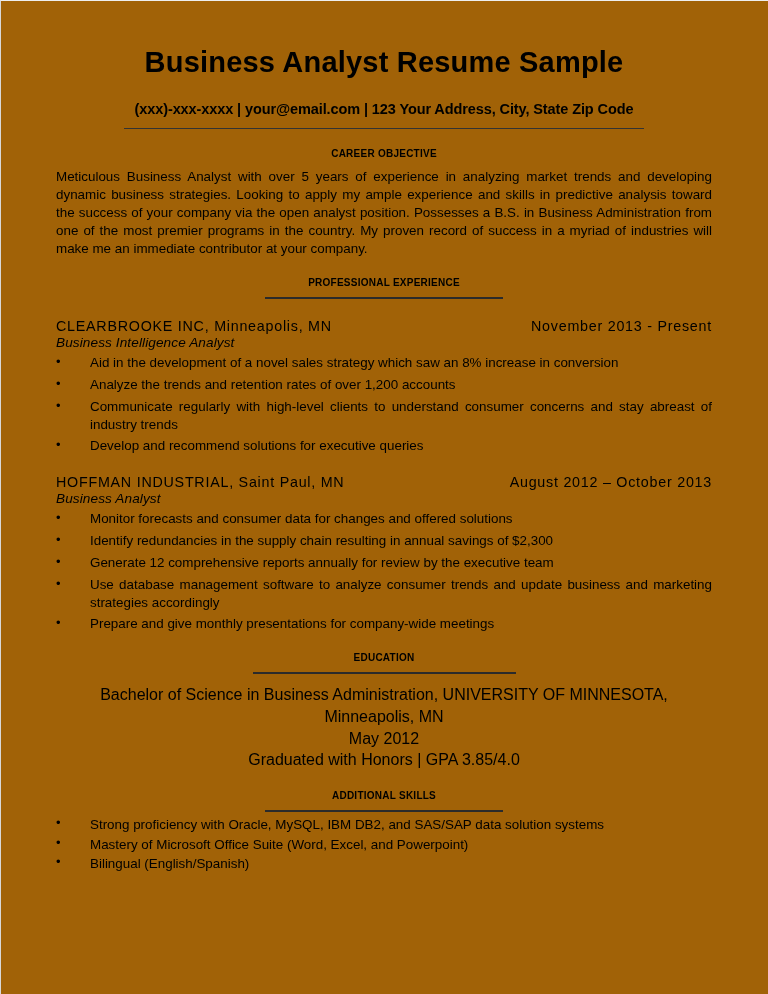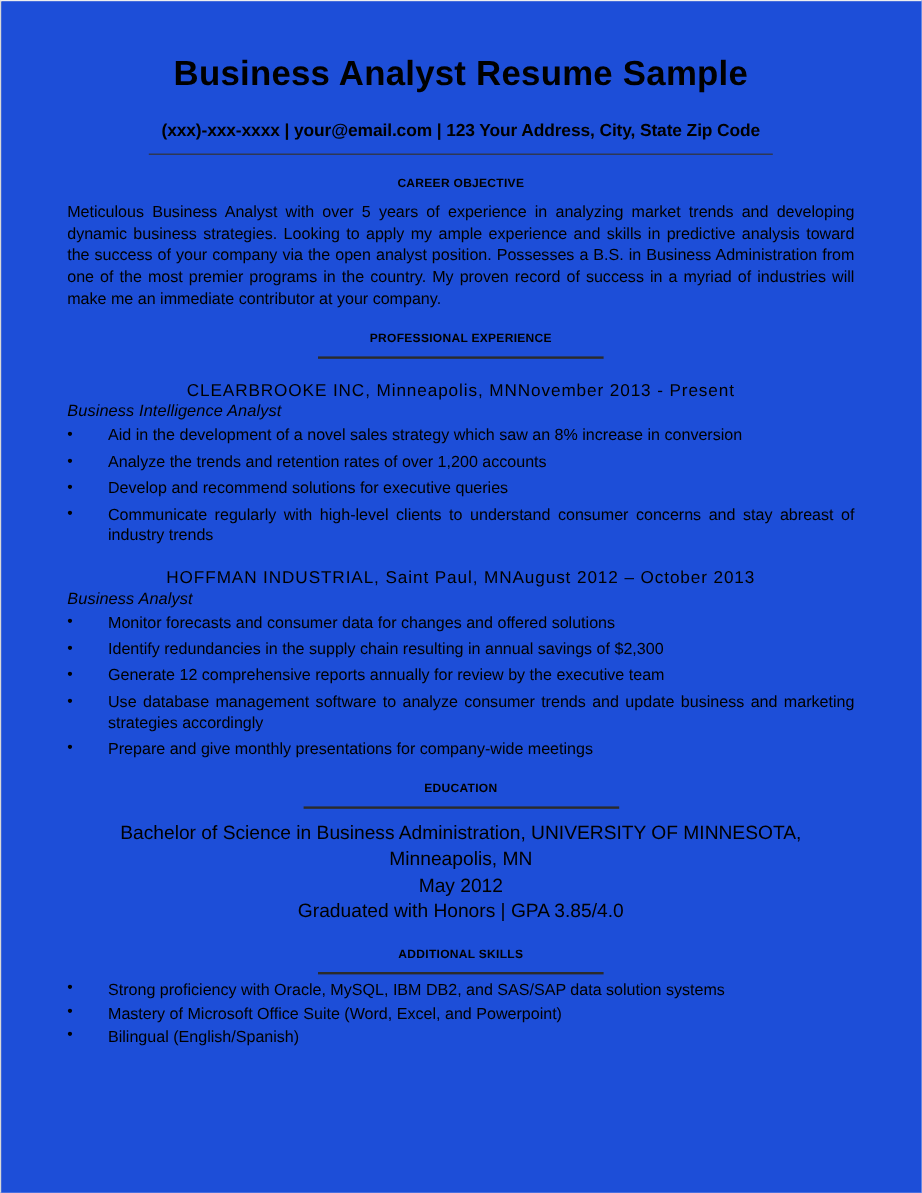--- a/index.html
+++ b/index.html
@@ -12,21 +12,21 @@
     height: 994px;
     font-family: "Liberation Sans", sans-serif;
     color: #000000;
     overflow: hidden;
   }
   .page {
     position: relative;
     width: 768px;
     height: 994px;
     box-sizing: border-box;
-    background: #1d4ed8;
+    background: #a16207;
     border-left: 1px solid #d8d8d8;
     border-top: 1px solid #eeeeee;
   }
   .content {
     padding: 0 56px 0 55px;
   }
 
   
   .resume-title {
     text-align: center;
@@ -73,21 +73,21 @@
     text-align: justify;
     margin-top: 9px;
   }
 
   
   .job {
     margin-top: 19px;
   }
   .job-head {
     display: flex;
-    justify-content: center;
+    justify-content: space-between;
     align-items: baseline;
     font-size: 14.3px;
     letter-spacing: 0.75px;
   }
   .job-company { white-space: nowrap; }
   .job-dates { white-space: nowrap; }
   .job-title {
     font-size: 13.6px;
     font-style: italic;
     margin-top: 1px;
@@ -146,22 +146,22 @@
 
     <div class="job">
       <div class="job-head">
         <span class="job-company">CLEARBROOKE INC, Minneapolis, MN</span>
         <span class="job-dates">November 2013 - Present</span>
       </div>
       <div class="job-title">Business Intelligence Analyst</div>
       <ul class="bullets">
         <li>Aid in the development of a novel sales strategy which saw an 8% increase in conversion</li>
         <li>Analyze the trends and retention rates of over 1,200 accounts</li>
+        <li>Communicate regularly with high-level clients to understand consumer concerns and stay abreast of industry trends</li>
         <li>Develop and recommend solutions for executive queries</li>
-        <li>Communicate regularly with high-level clients to understand consumer concerns and stay abreast of industry trends</li>
       </ul>
     </div>
 
     <div class="job">
       <div class="job-head">
         <span class="job-company">HOFFMAN INDUSTRIAL, Saint Paul, MN</span>
         <span class="job-dates">August 2012 – October 2013</span>
       </div>
       <div class="job-title">Business Analyst</div>
       <ul class="bullets">

